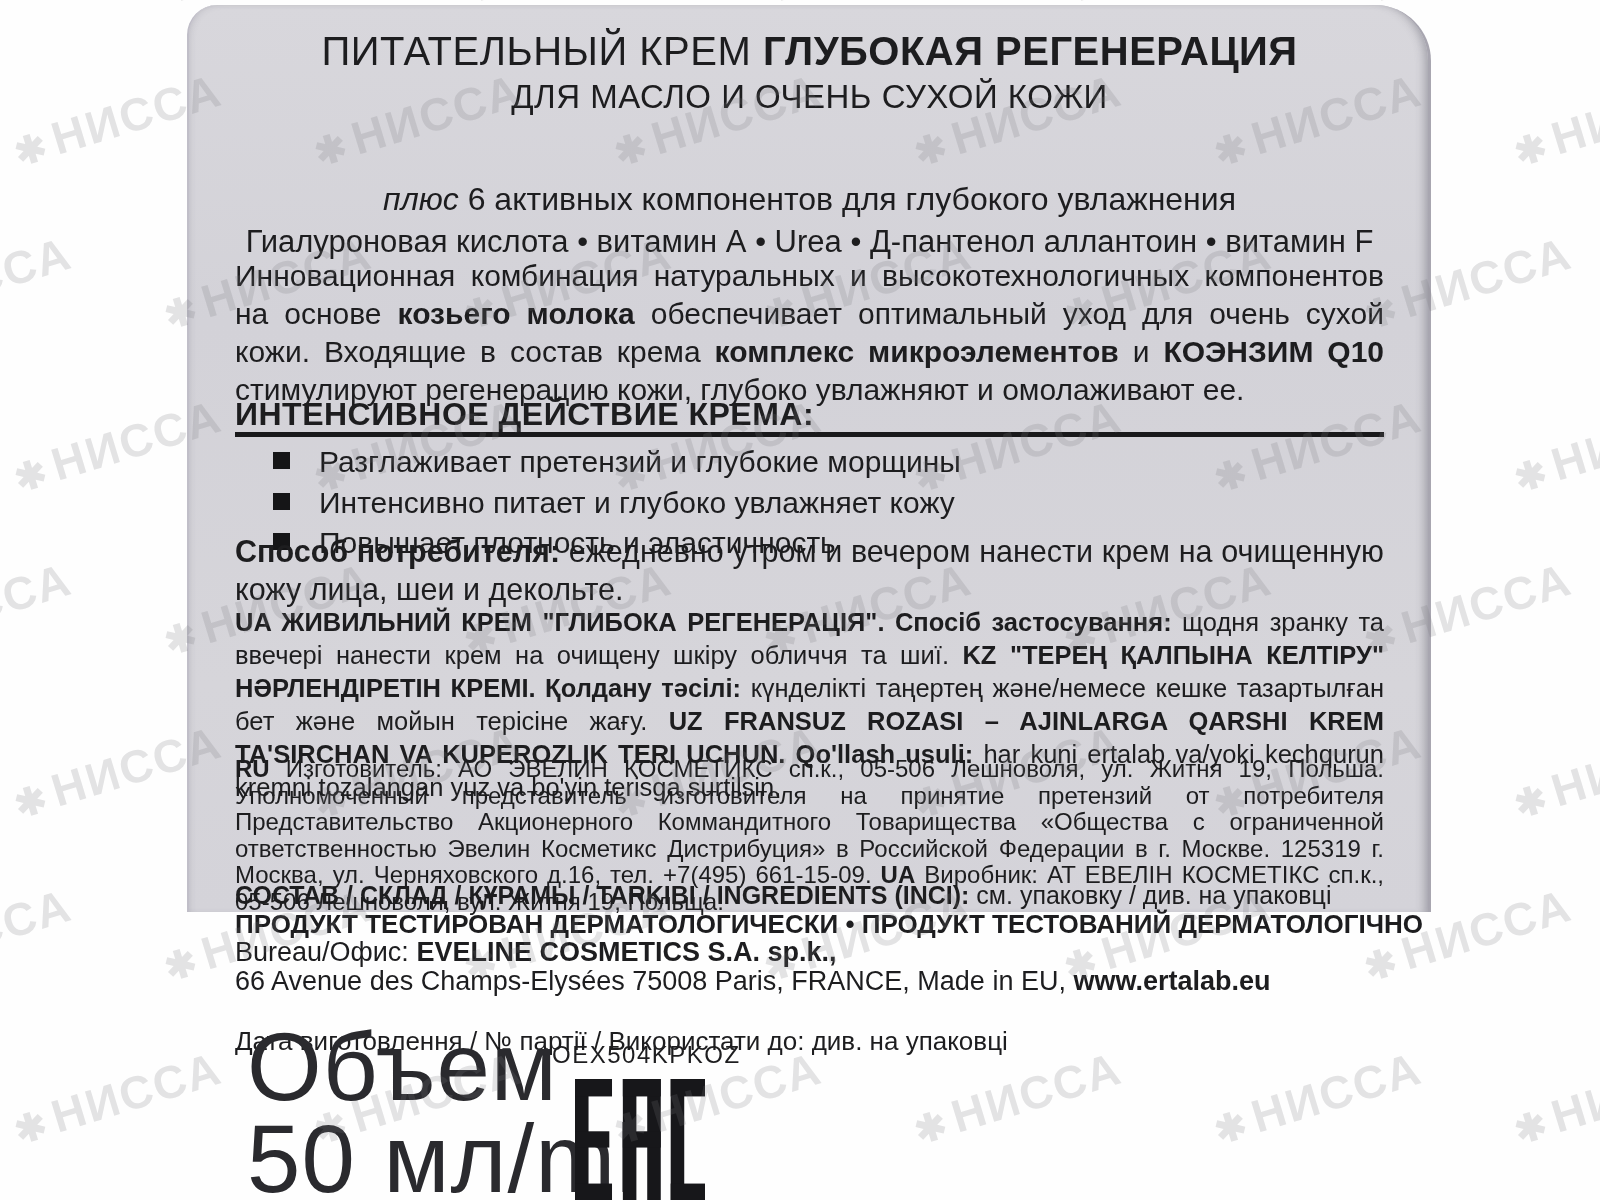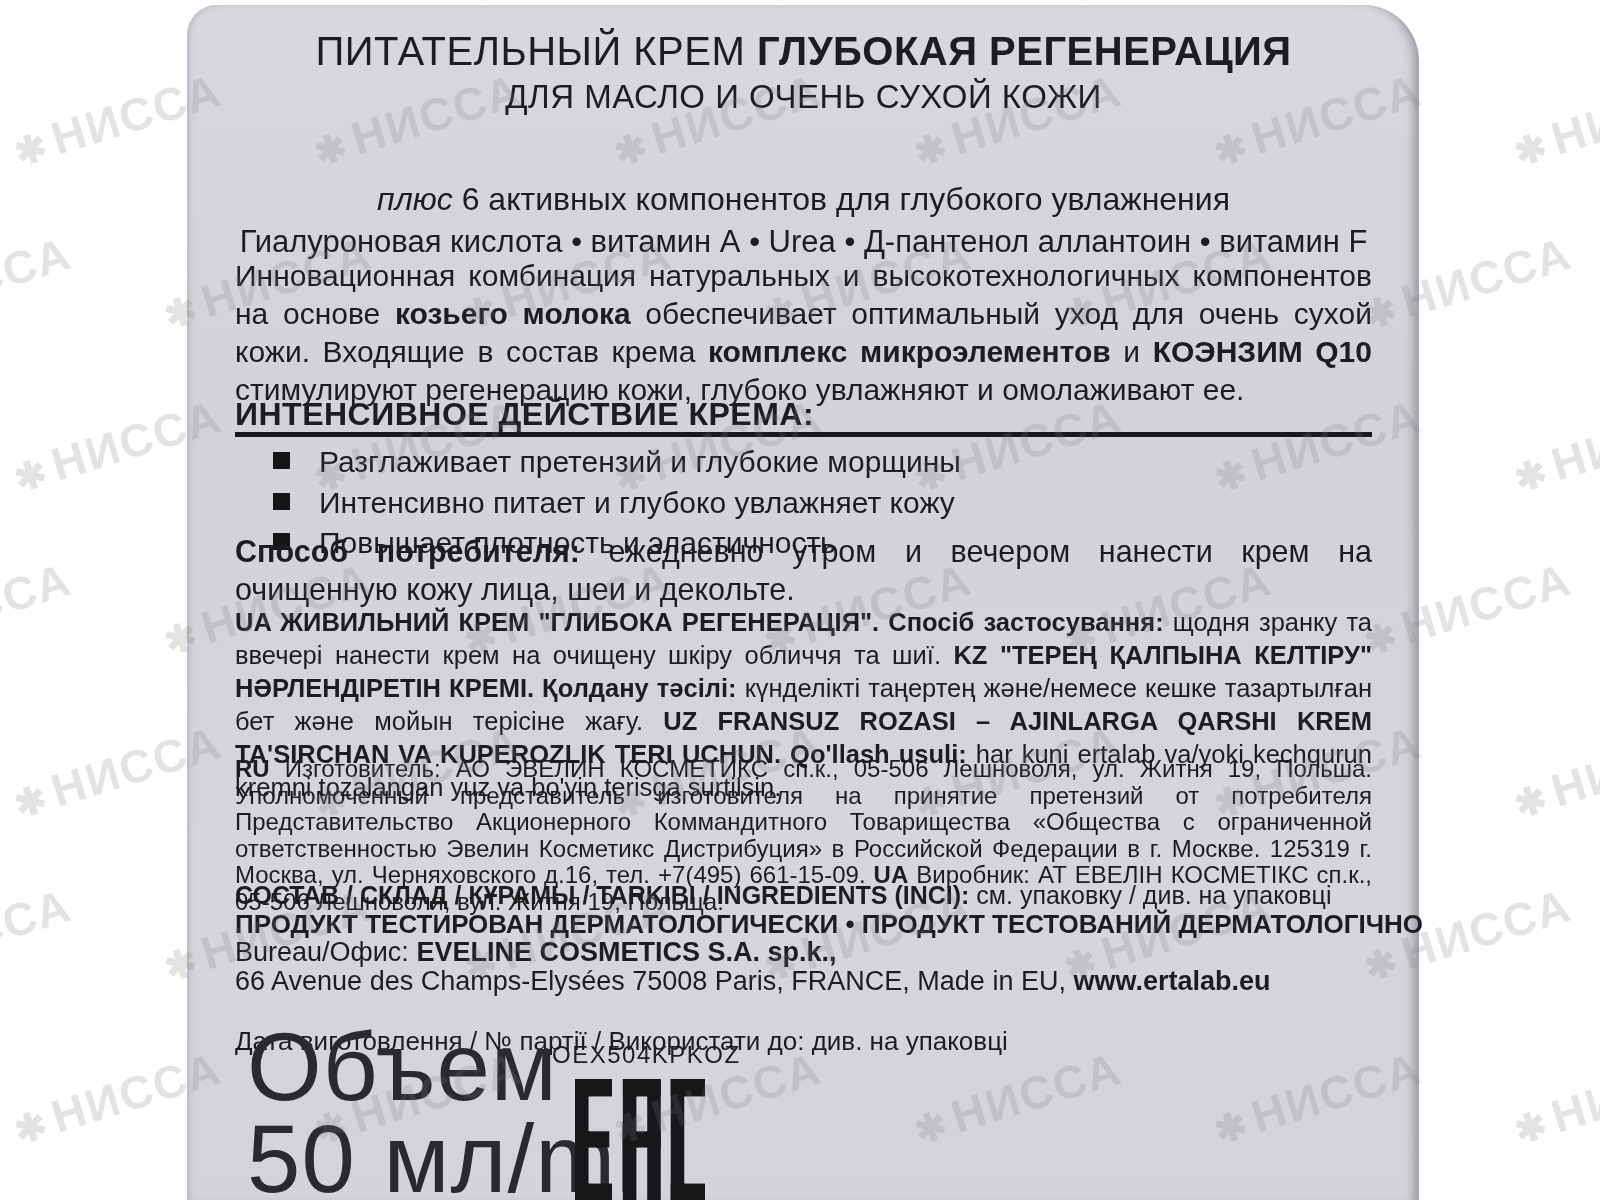--- a/index.html
+++ b/index.html
@@ -3,27 +3,28 @@
 <meta charset="utf-8">
 <style>
   html,body { margin:0; padding:0; background:#ffffff; }
   .photo {
     position:relative; width:1600px; height:1200px; overflow:hidden;
     background:#fefefe;
     font-family:"Liberation Sans", sans-serif;
     color:#1d1d1f;
   }
   .label-card {
-    position:absolute; left:187px; top:5px; width:1227px; height:1195px;
+    position:absolute; left:187px; top:5px; width:1227px; height:907px;
     background:linear-gradient(180deg,#d8d7dc 0%, #d3d2d8 35%, #d6d5da 75%, #d4d3d9 100%);
     border-radius:30px 56px 0 0;
     border-left:2px solid #c0bec8;
     border-right:3px solid #a8a6b0;
     box-shadow: inset -9px 0 10px -6px rgba(70,70,85,.38), inset 4px 2px 8px -6px rgba(70,70,85,.30);
     z-index:1;
+    padding-left:12px;
   }
   .blk { position:absolute; left:46px; right:44px; }
   .center { text-align:center; }
   .just { text-align:justify; }
   .b { font-weight:bold; }
   .i { font-style:italic; }
 
   .t1 { top:24px;  font-size:40px;   letter-spacing:.5px; white-space:nowrap; }
   .t2 { top:73px;  font-size:33px;   letter-spacing:.5px; }
   .t3 { top:106px; font-size:33px;   font-weight:bold; letter-spacing:1px; }

